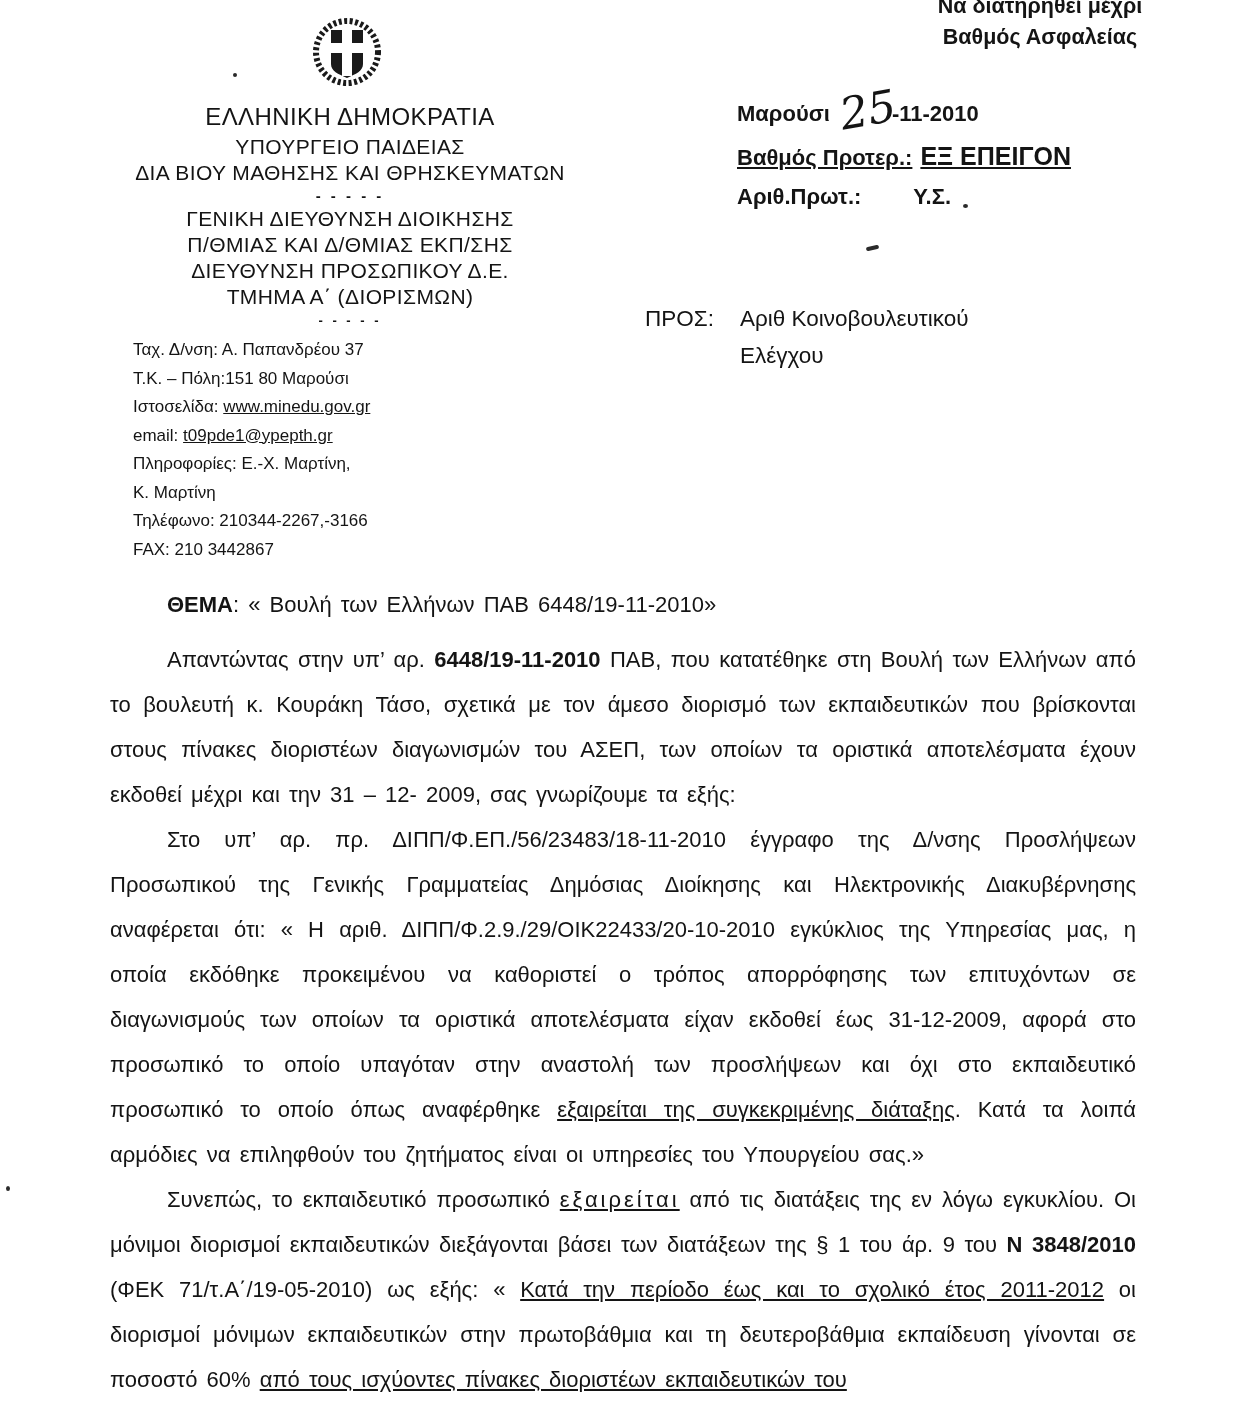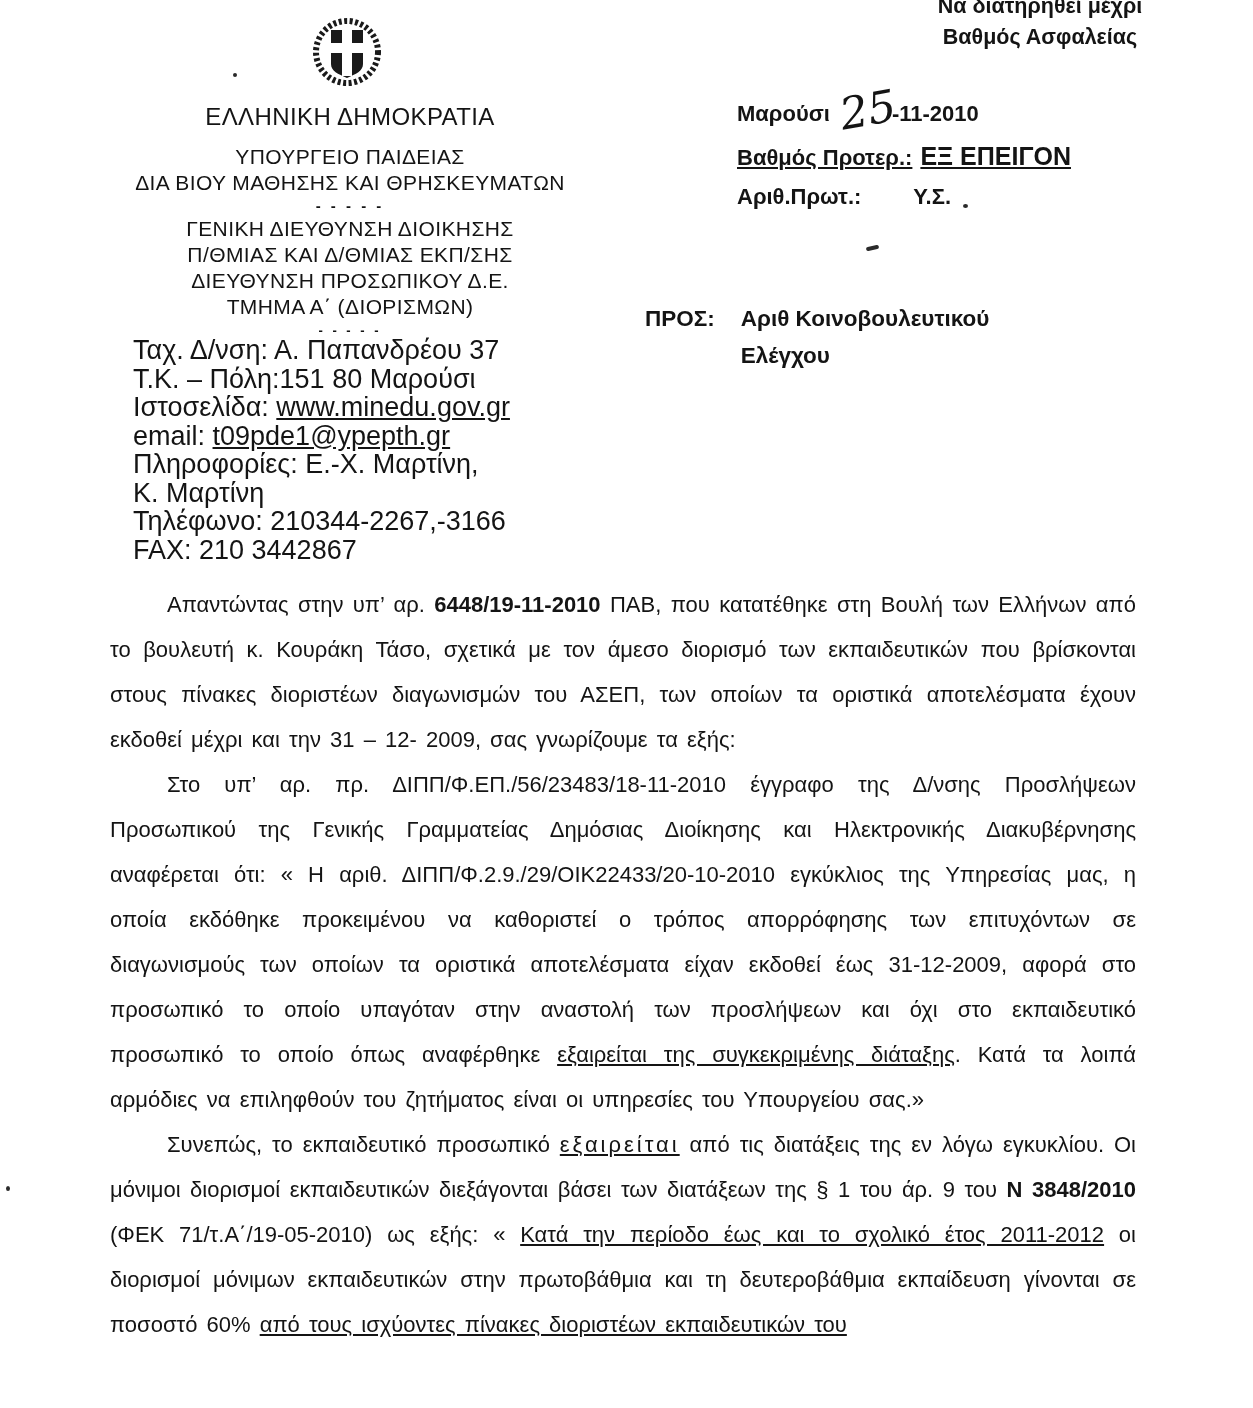--- a/index.html
+++ b/index.html
@@ -14,28 +14,28 @@
   }
 
   
   .emblem { position:absolute; left:311px; top:14px; width:72px; height:80px; }
 
   
   .org {
     position:absolute; left:95px; top:102px; width:510px;
     text-align:center; font-size:21px; letter-spacing:.4px; line-height:26px;
   }
-  .org .l1 { font-size:24px; line-height:30px; margin-bottom:12px; }
+  .org .l1 { font-size:24px; line-height:30px; margin-bottom:2px; }
   .org .sep { font-weight:bold; font-size:15px; letter-spacing:3px; line-height:20px; }
   .org .sep2 { font-weight:bold; font-size:13px; letter-spacing:3px; line-height:18px; margin-top:2px; }
 
   
   .contact {
     position:absolute; left:133px; top:336px;
-    font-size:27px; line-height:28.5px;
+    font-size:17px; line-height:28.5px;
   }
   .u { text-decoration:underline;margin-top:14px; }
 
   
   .security {
     position:absolute; left:895px; top:-9px; width:290px;
     text-align:center; font-weight:bold; font-size:21.5px; line-height:31px;
   }
 
   
@@ -47,21 +47,21 @@
     display:inline-block; transform:rotate(-10deg);
     margin:0 -4px 0 10px; position:relative; top:4px;
   }
   .meta-prio { height:42px;text-decoration:underline; }
   .prio-val { font-size:25px; margin-left:8px; }
   .prot-val { margin-left:52px; }
 
   
   .recipient {
     position:absolute; left:645px; top:300px;
-    font-size:22.5px; font-weight:bold; line-height:37px;
+    font-size:22.5px; font-weight:normal; line-height:37px;
     display:flex; gap:26px;
   }
 
   
   .doc-body {
     position:absolute; left:110px; top:582px; width:1026px;
     font-size:22px; line-height:45px; text-align:justify; word-spacing:3px;
   }
   .subject { margin:0 0 10px 57px; }
   .para { margin:0; text-indent:57px; }
@@ -135,20 +135,23 @@
 
   <div class="recipient">
     <span>ΠΡΟΣ:</span>
     <span>
       <span>Αριθ Κοινοβουλευτικού</span><br>
       <span>Ελέγχου</span>
     </span>
   </div>
 
   <div class="doc-body">
+    <div class="subject">
+      <span class="b">ΘΕΜΑ</span><span>: « Βουλή των Ελλήνων ΠΑΒ 6448/19-11-2010»</span>
+    </div>
     <p class="para">
       <span>Απαντώντας στην υπ’ αρ. </span><span class="b">6448/19-11-2010</span><span> ΠΑΒ, που κατατέθηκε στη Βουλή των Ελλήνων από το βουλευτή κ. Κουράκη Τάσο, σχετικά με τον άμεσο διορισμό των εκπαιδευτικών που βρίσκονται στους πίνακες διοριστέων διαγωνισμών του ΑΣΕΠ, των οποίων τα οριστικά αποτελέσματα έχουν εκδοθεί μέχρι και την 31 – 12- 2009, σας γνωρίζουμε τα εξής:</span>
     </p>
     <p class="para">
       <span>Στο υπ’ αρ. πρ. ΔΙΠΠ/Φ.ΕΠ./56/23483/18-11-2010 έγγραφο της Δ/νσης Προσλήψεων Προσωπικού της Γενικής Γραμματείας Δημόσιας Διοίκησης και Ηλεκτρονικής Διακυβέρνησης αναφέρεται ότι: « </span><span class="i">Η αριθ. ΔΙΠΠ/Φ.2.9./29/ΟΙΚ22433/20-10-2010 εγκύκλιος της Υπηρεσίας μας, η οποία εκδόθηκε προκειμένου να καθοριστεί ο τρόπος απορρόφησης των επιτυχόντων σε διαγωνισμούς των οποίων τα οριστικά αποτελέσματα είχαν εκδοθεί έως 31-12-2009, αφορά στο προσωπικό το οποίο υπαγόταν στην αναστολή των προσλήψεων και όχι στο εκπαιδευτικό προσωπικό το οποίο όπως αναφέρθηκε </span><span class="i u">εξαιρείται της συγκεκριμένης διάταξης</span><span class="i">. Κατά τα λοιπά αρμόδιες να επιληφθούν του ζητήματος είναι οι υπηρεσίες του Υπουργείου σας.»</span>
     </p>
     <p class="para">
       <span>Συνεπώς, το εκπαιδευτικό προσωπικό </span><span class="u sp">εξαιρείται</span><span> από τις διατάξεις της εν λόγω εγκυκλίου. Οι μόνιμοι διορισμοί εκπαιδευτικών διεξάγονται βάσει των διατάξεων της § 1 του άρ. 9 του </span><span class="b">Ν 3848/2010</span><span> (ΦΕΚ 71/τ.Α΄/19-05-2010) ως εξής: « </span><span class="i u">Κατά την περίοδο έως και το σχολικό έτος 2011-2012</span><span class="i"> οι διορισμοί μόνιμων εκπαιδευτικών στην πρωτοβάθμια και τη δευτεροβάθμια εκπαίδευση γίνονται σε ποσοστό 60% </span><span class="i u">από τους ισχύοντες πίνακες διοριστέων εκπαιδευτικών του</span>
     </p>
   </div>

